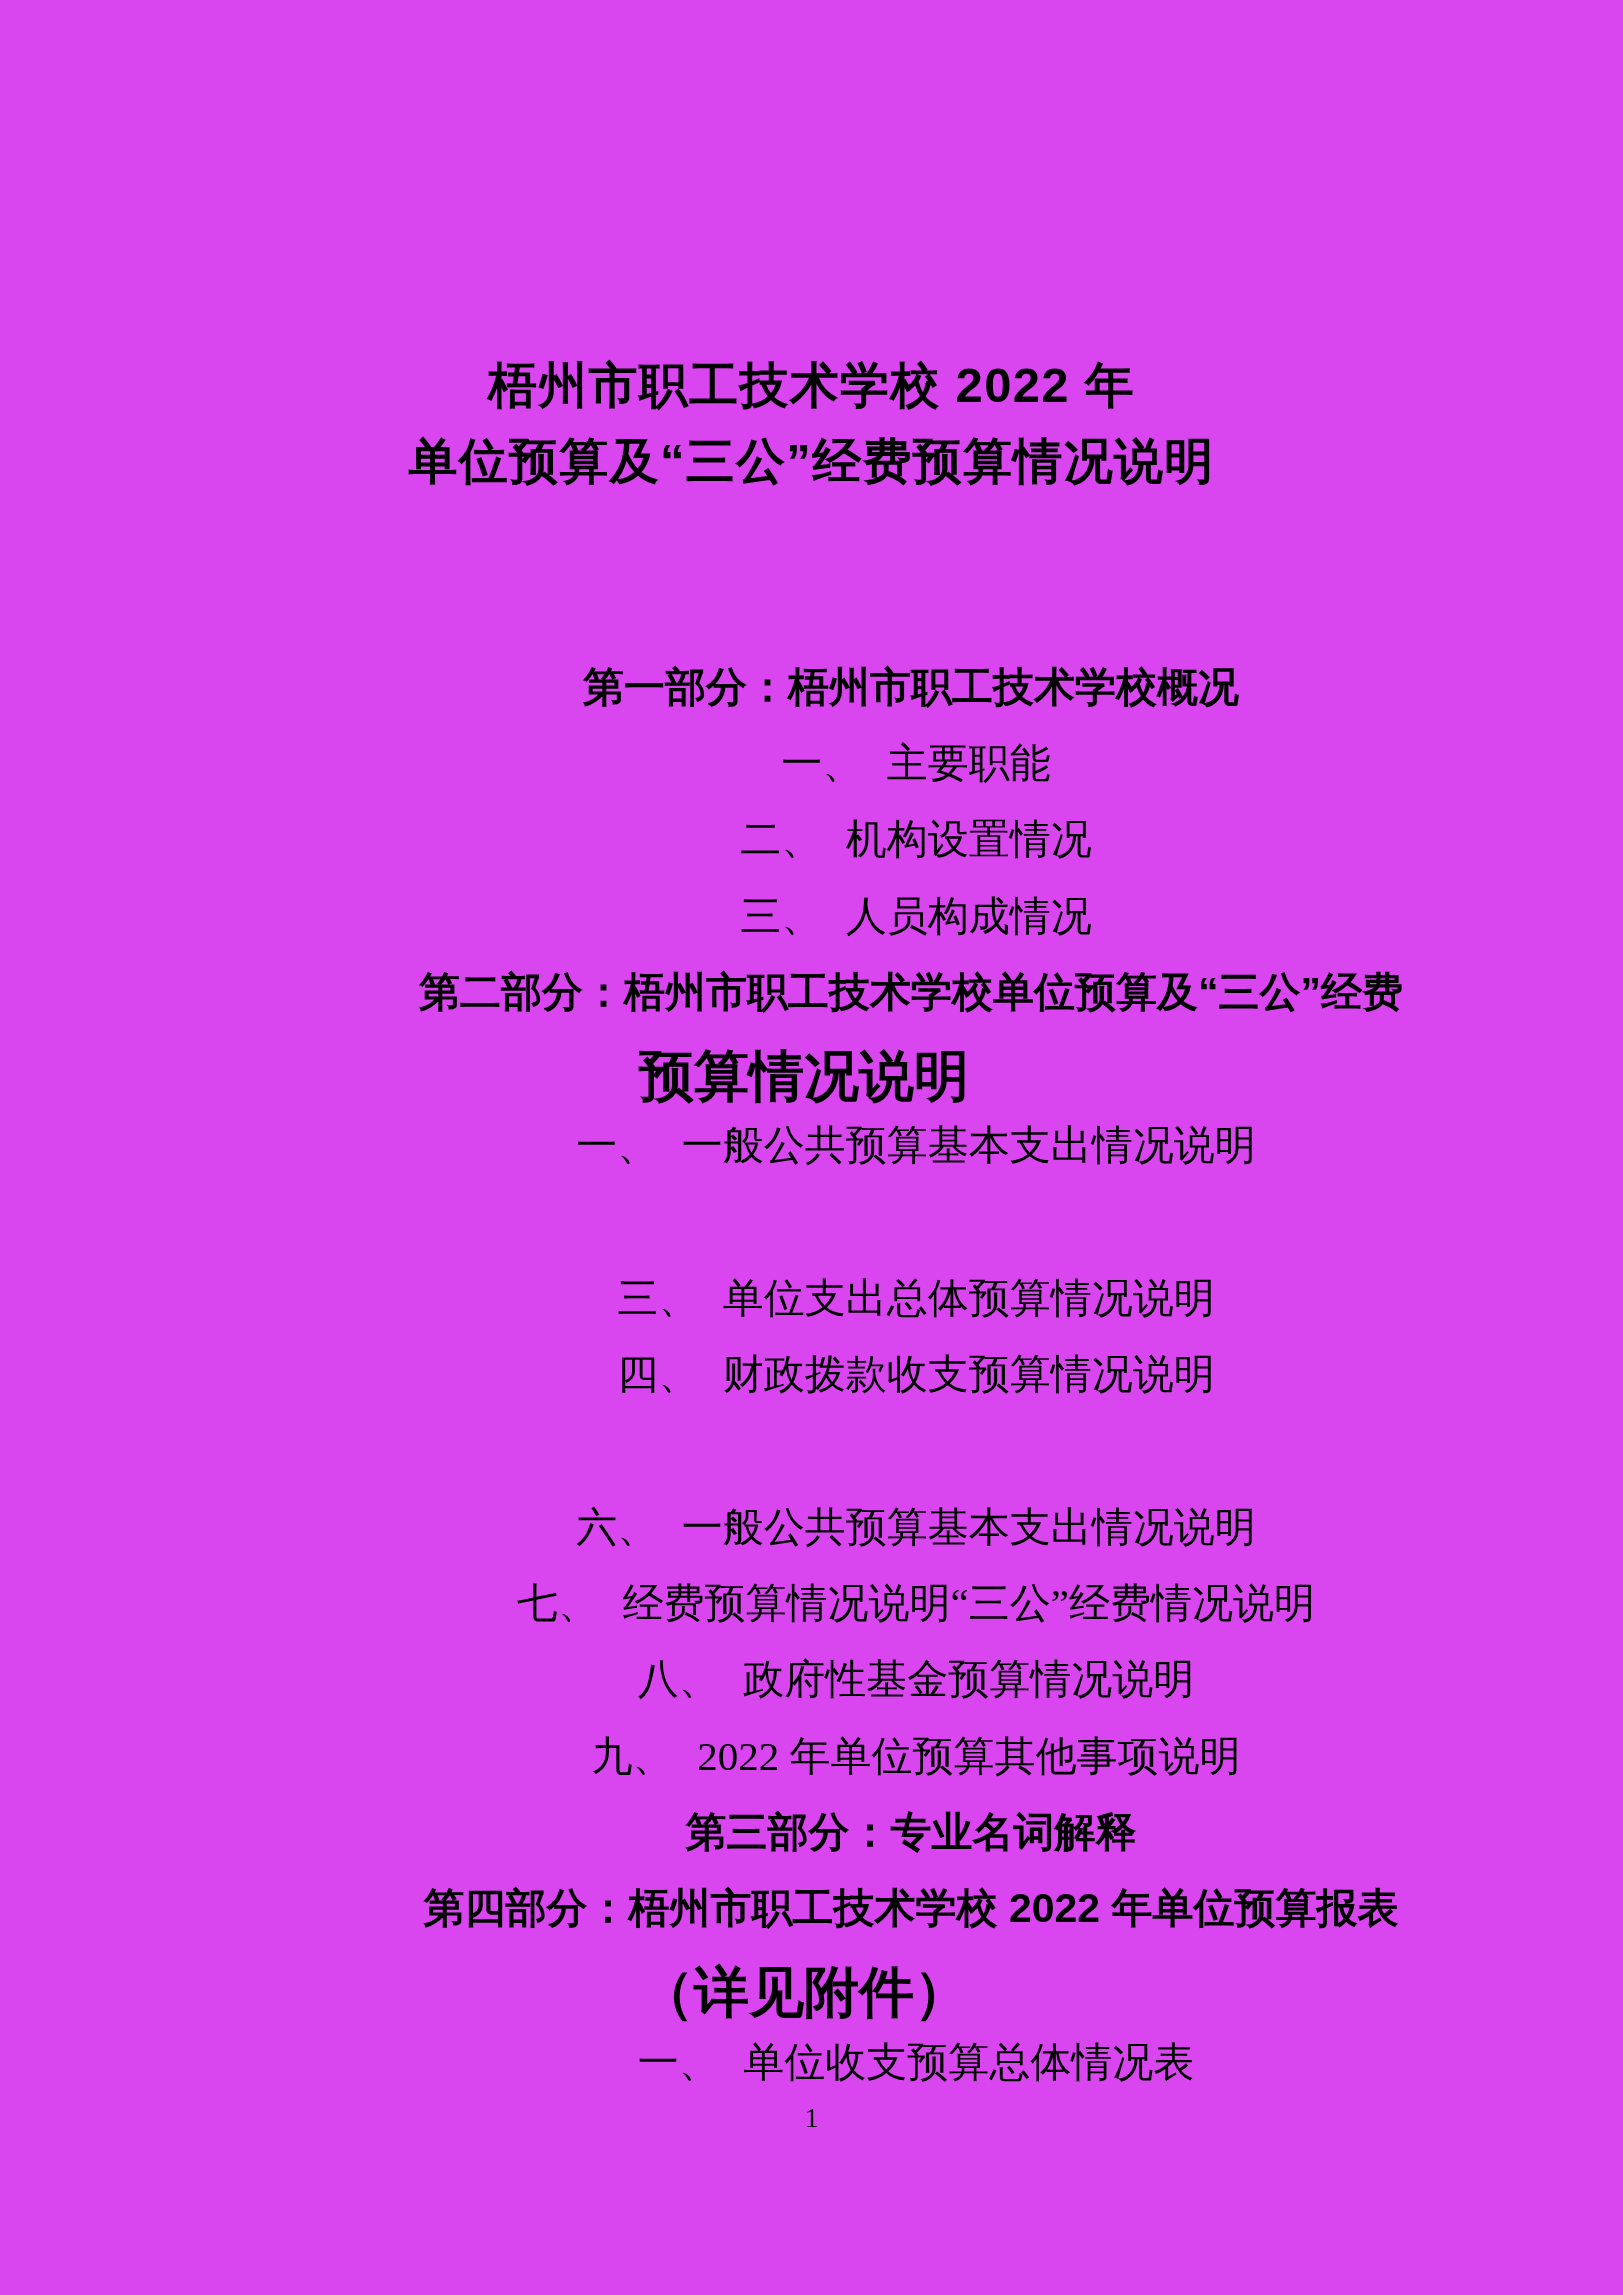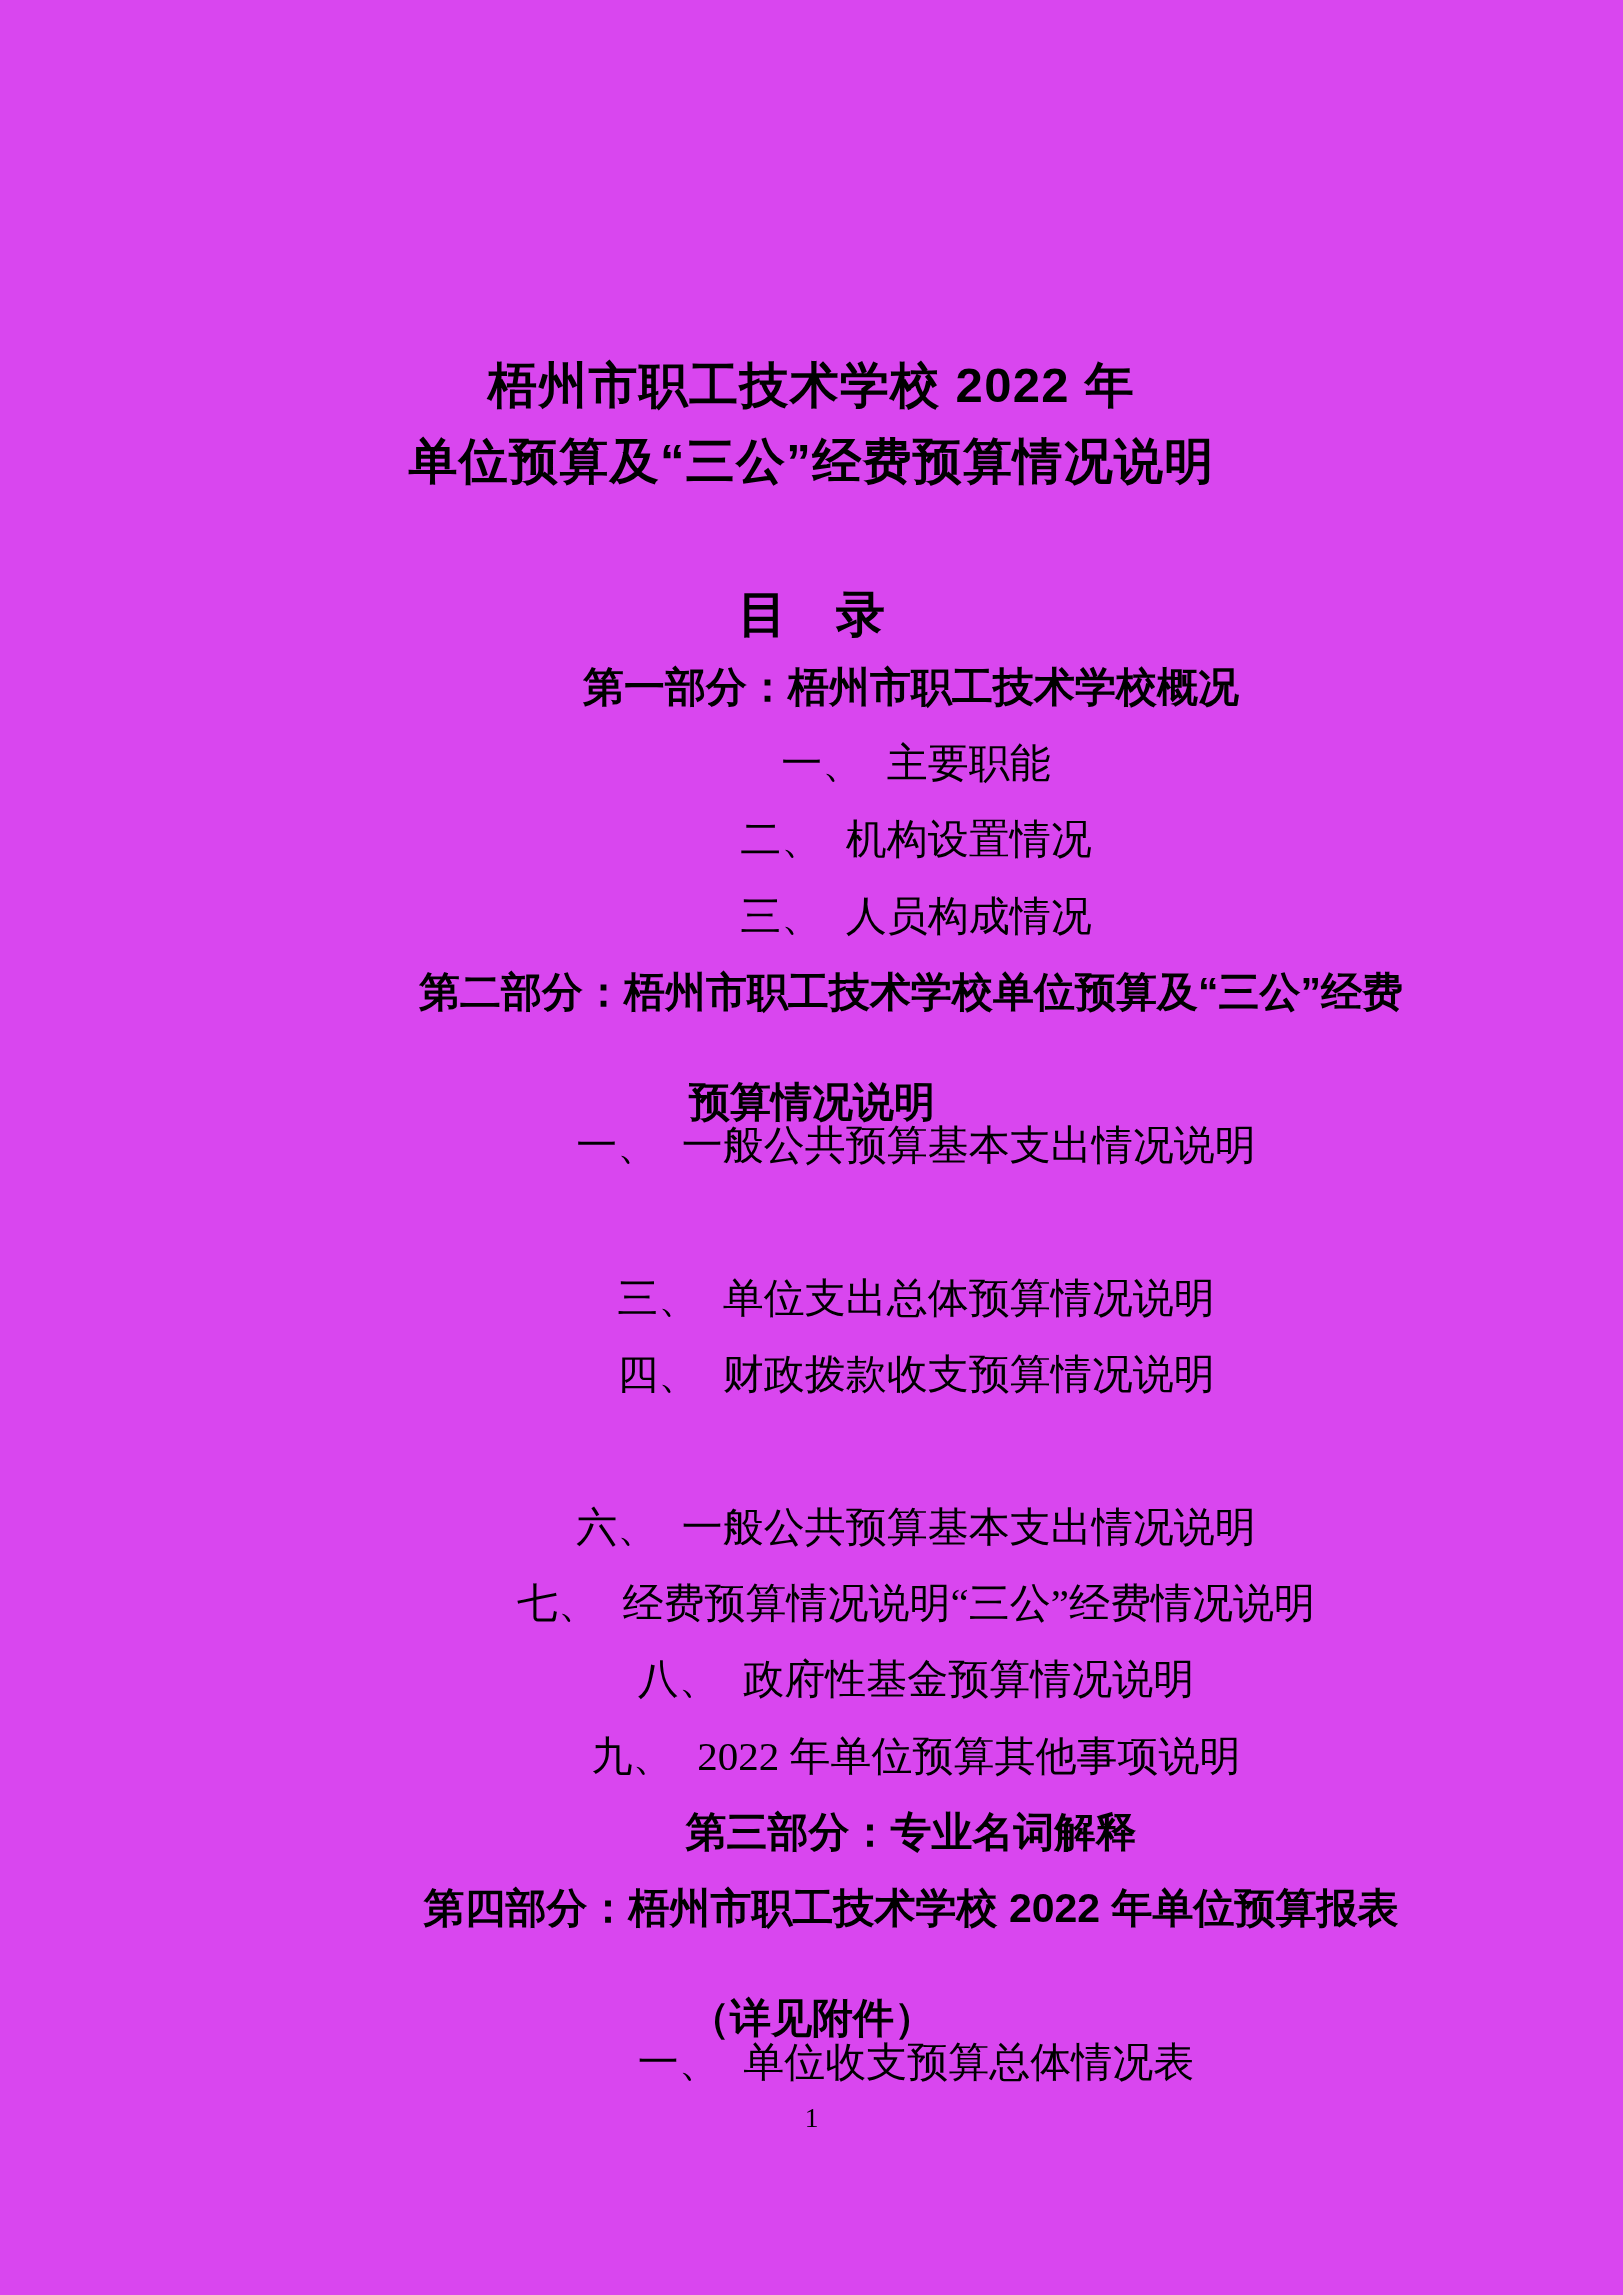--- a/index.html
+++ b/index.html
@@ -41,24 +41,23 @@
   .section {
     font-family: "Liberation Sans", sans-serif;
     font-weight: bold;
     font-size: 41px;
     padding-left: 93px;
     text-align: center;
   }
   .section-cont {
     font-family: "Liberation Sans", sans-serif;
     font-weight: bold;
-    font-size: 41px;
+    font-size: 55px;
     padding-left: 0;
-    left: 236px;
-    margin-top: 33px;
+    left: 228px;
   }
   .item {
     font-family: "Liberation Serif", serif;
     font-weight: normal;
     font-size: 41px;
     padding-left: 98px;
     text-align: center;
   }
   .item .enum {
     margin-right: 23.6px;
@@ -76,21 +75,20 @@
 </style>
 </head>
 <body>
 
 <div class="page">
 
   <div class="row center-row doc-title" style="top:361px">梧州市职工技术学校 2022 年</div>
 
   <div class="row center-row doc-title" style="top:437px">单位预算及“三公”经费预算情况说明</div>
 
-  <div class="row center-row toc-title" style="top:590px">目　录</div>
 
   <div class="row section" style="top:667px">第一部分：梧州市职工技术学校概况</div>
 
   <div class="row item" style="top:743px">
     <span class="enum">一、</span><span>主要职能</span>
   </div>
 
   <div class="row item" style="top:819px">
     <span class="enum">二、</span><span>机构设置情况</span>
   </div>

